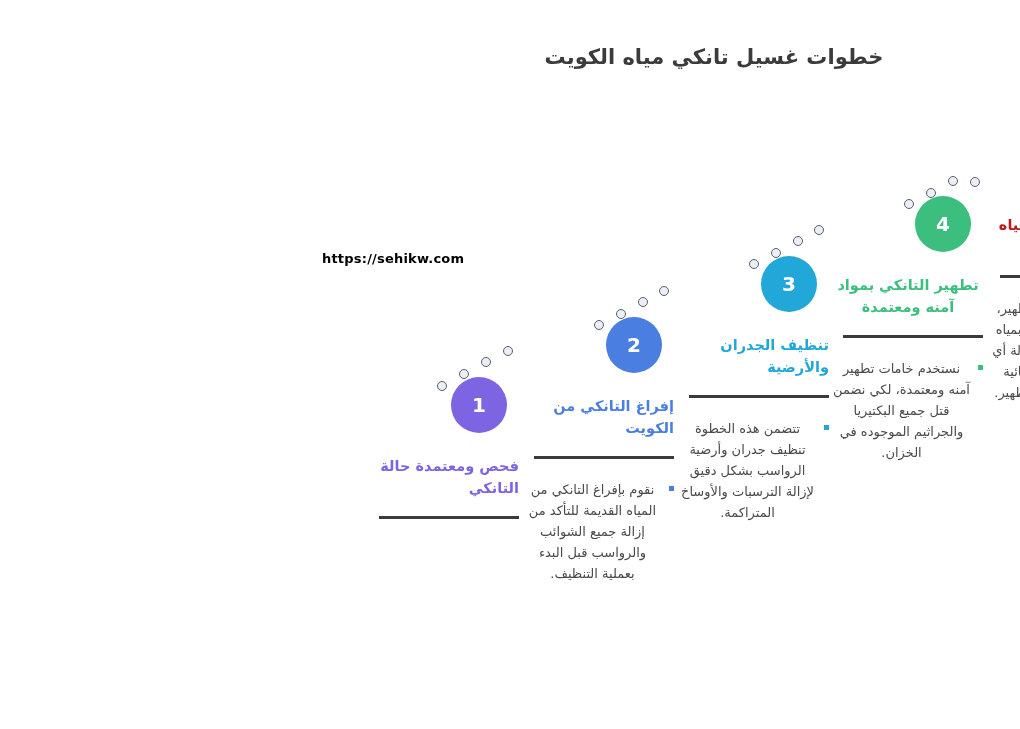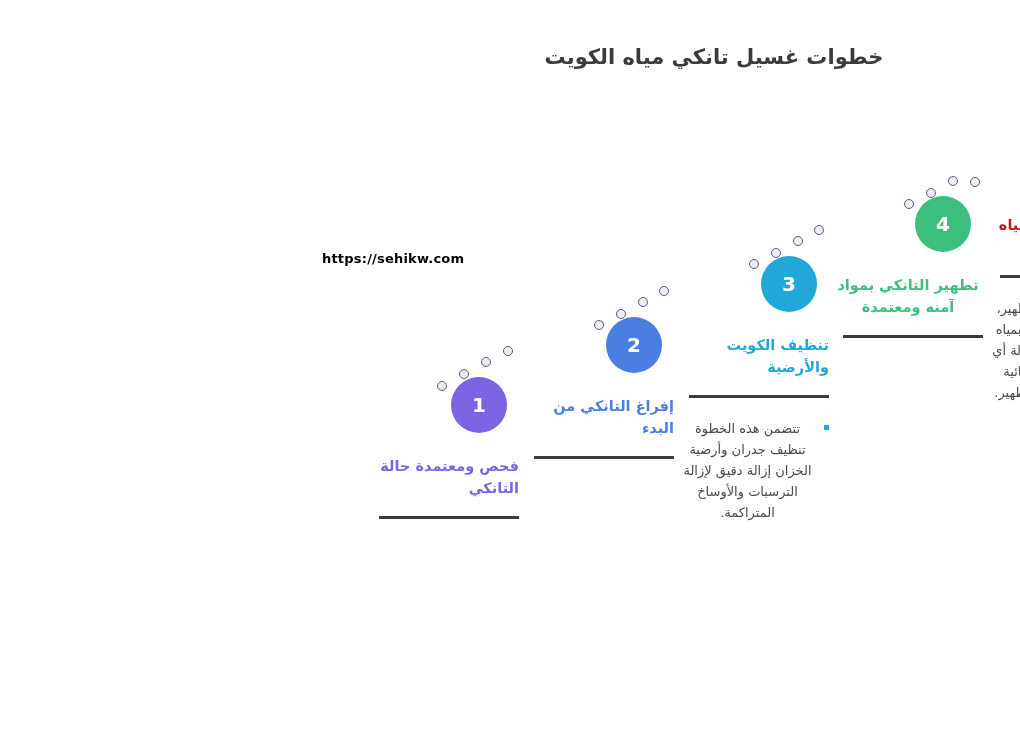--- a/index.html
+++ b/index.html
@@ -183,38 +183,46 @@
     </div>
 
   <div class="step" id="step-1" style="left:165px; top:377px;">
     <div class="circle" style="background:#7C64E3;">1</div>
     <div class="step-head" style="color:#7C64E3;">فحص ومعتمدة حالة التانكي</div>
     <div class="divider"></div>
   </div>
 
   <div class="step" id="step-2" style="left:320px; top:317px;">
     <div class="circle" style="background:#4A7EE0;">2</div>
-    <div class="step-head" style="color:#4A7EE0;">إفراغ التانكي من البدء</div>
-    <div class="divider"></div>
+    <div class="step-head" style="color:#4A7EE0;">إفراغ التانكي من الكويت</div>
+    <div class="divider"></div>
+    <div class="body-wrap">
+      <span class="bullet" style="background:#4A7EE0;"></span>
+      <span class="body-text">نقوم بإفراغ التانكي من المياه القديمة للتأكد من إزالة جميع الشوائب والرواسب قبل البدء بعملية التنظيف.</span>
+    </div>
   </div>
 
   <div class="step" id="step-3" style="left:475px; top:256px;">
     <div class="circle" style="background:#21A8D8;">3</div>
-    <div class="step-head" style="color:#21A8D8;">تنظيف الكويت والأرضية</div>
+    <div class="step-head" style="color:#21A8D8;">تنظيف الجدران والأرضية</div>
     <div class="divider"></div>
     <div class="body-wrap">
       <span class="bullet" style="background:#21A8D8;"></span>
-      <span class="body-text">تتضمن هذه الخطوة تنظيف جدران وأرضية الخزان إزالة دقيق لإزالة الترسبات والأوساخ المتراكمة.</span>
+      <span class="body-text">تتضمن هذه الخطوة تنظيف جدران وأرضية الرواسب بشكل دقيق لإزالة الترسبات والأوساخ المتراكمة.</span>
     </div>
   </div>
 
   <div class="step" id="step-4" style="left:629px; top:196px;">
     <div class="circle" style="background:#3BBE7E;">4</div>
     <div class="step-head" style="color:#3BBE7E;text-align:center;">تطهير التانكي بمواد آمنه ومعتمدة</div>
     <div class="divider"></div>
+    <div class="body-wrap">
+      <span class="bullet" style="background:#3BBE7E;"></span>
+      <span class="body-text">نستخدم خامات تطهير آمنه ومعتمدة، لكي نضمن قتل جميع البكتيريا والجراثيم الموجوده في الخزان.</span>
+    </div>
   </div>
 
   <div class="step" id="step-5" style="left:786px; top:136px;">
     <div class="circle" style="background:#8CBE3F;">5</div>
     <div class="step-head" style="color:#b91c1c;">شطف التانكي بمياه نظيفة</div>
     <div class="divider"></div>
     <div class="body-wrap">
       <span class="bullet" style="background:#8CBE3F;"></span>
       <span class="body-text">بعد الانتهاء من التطهير، يتم شطف الخزان بمياه نظيفه للتأكد من إزالة أي بقايا للمواد الكيميائية المستخدمة في التطهير.</span>
     </div>

